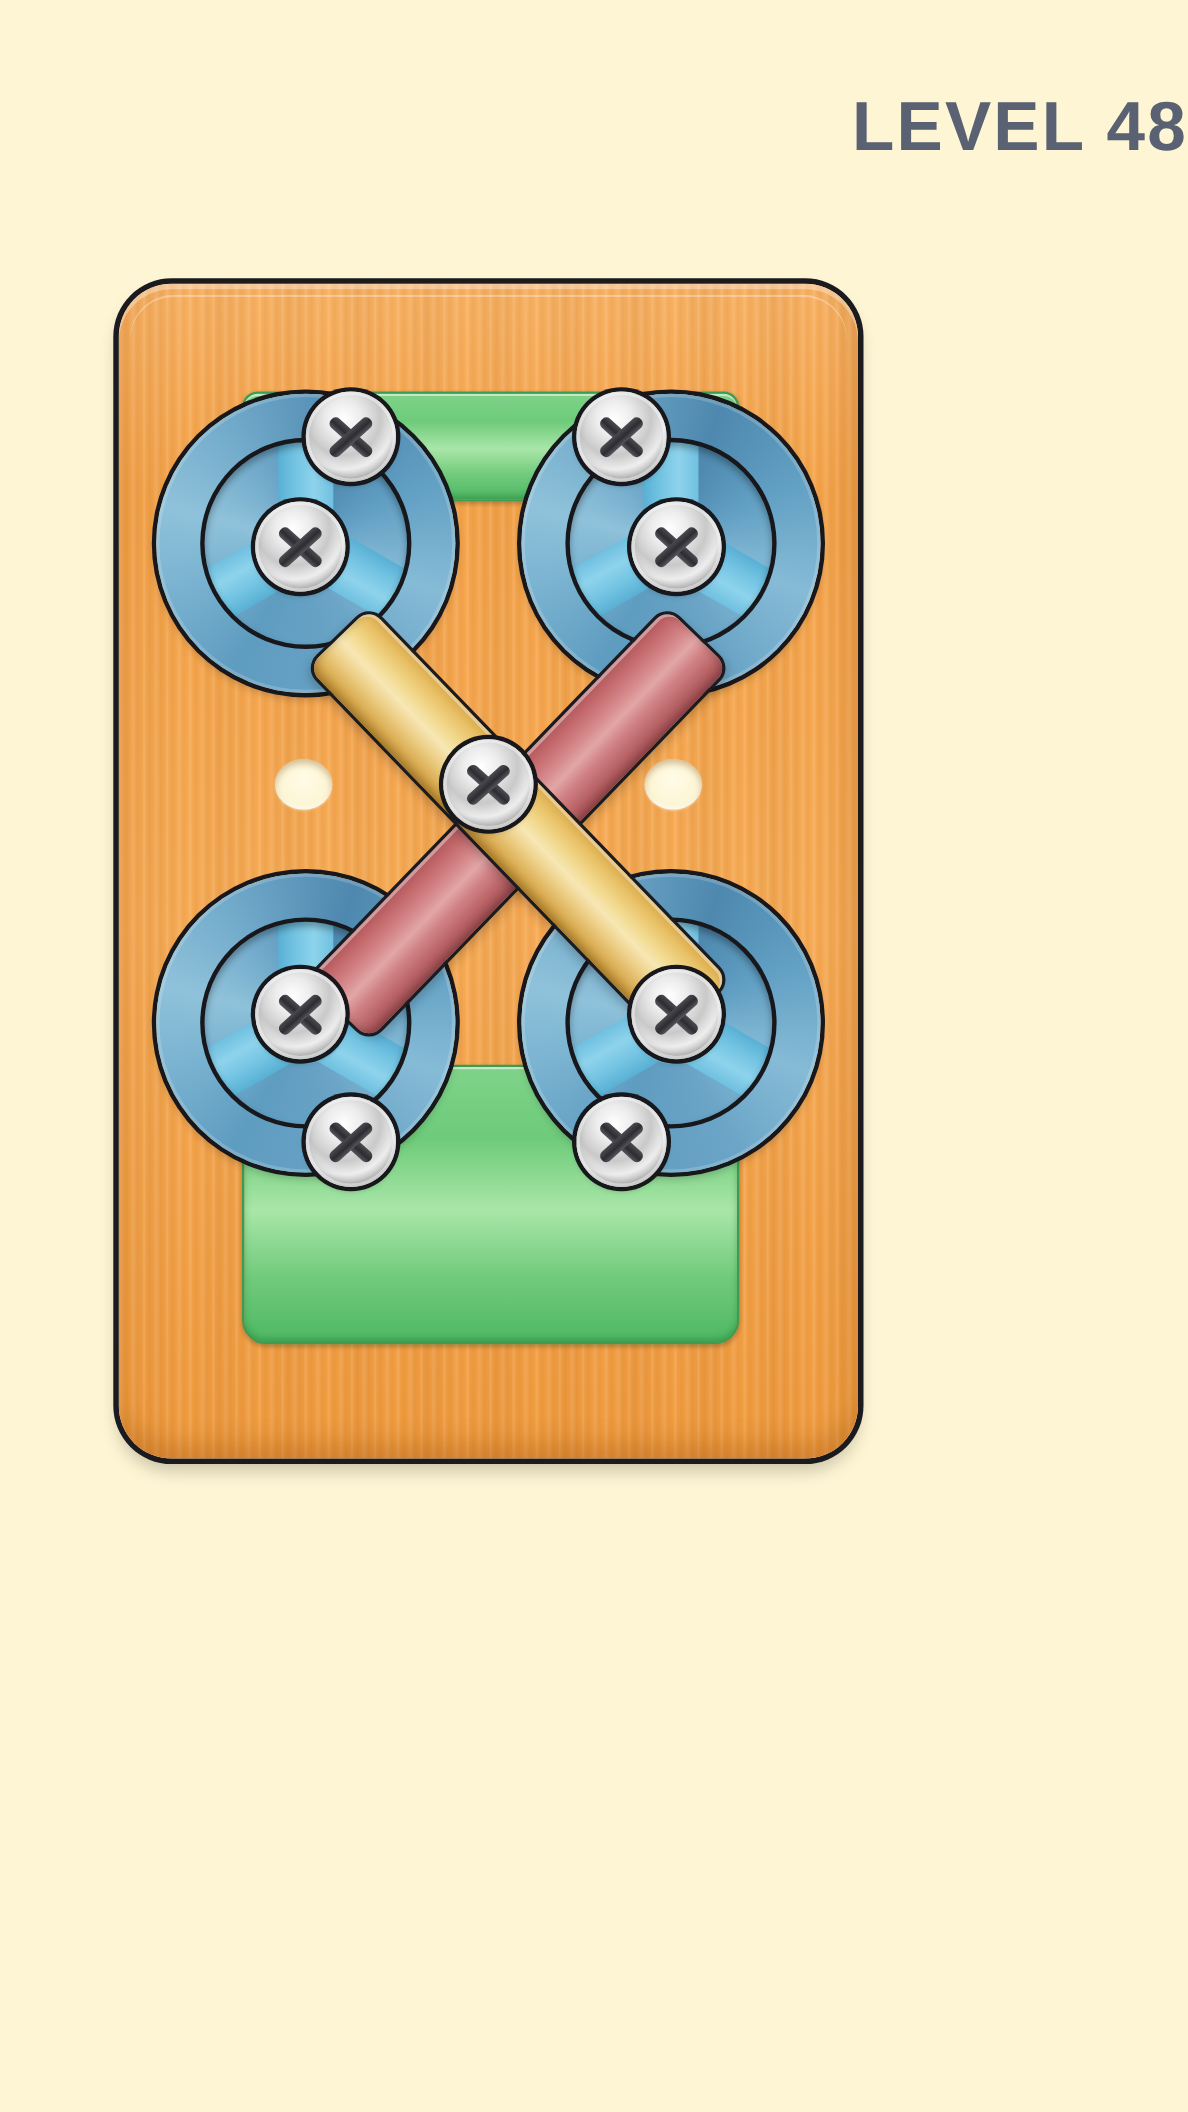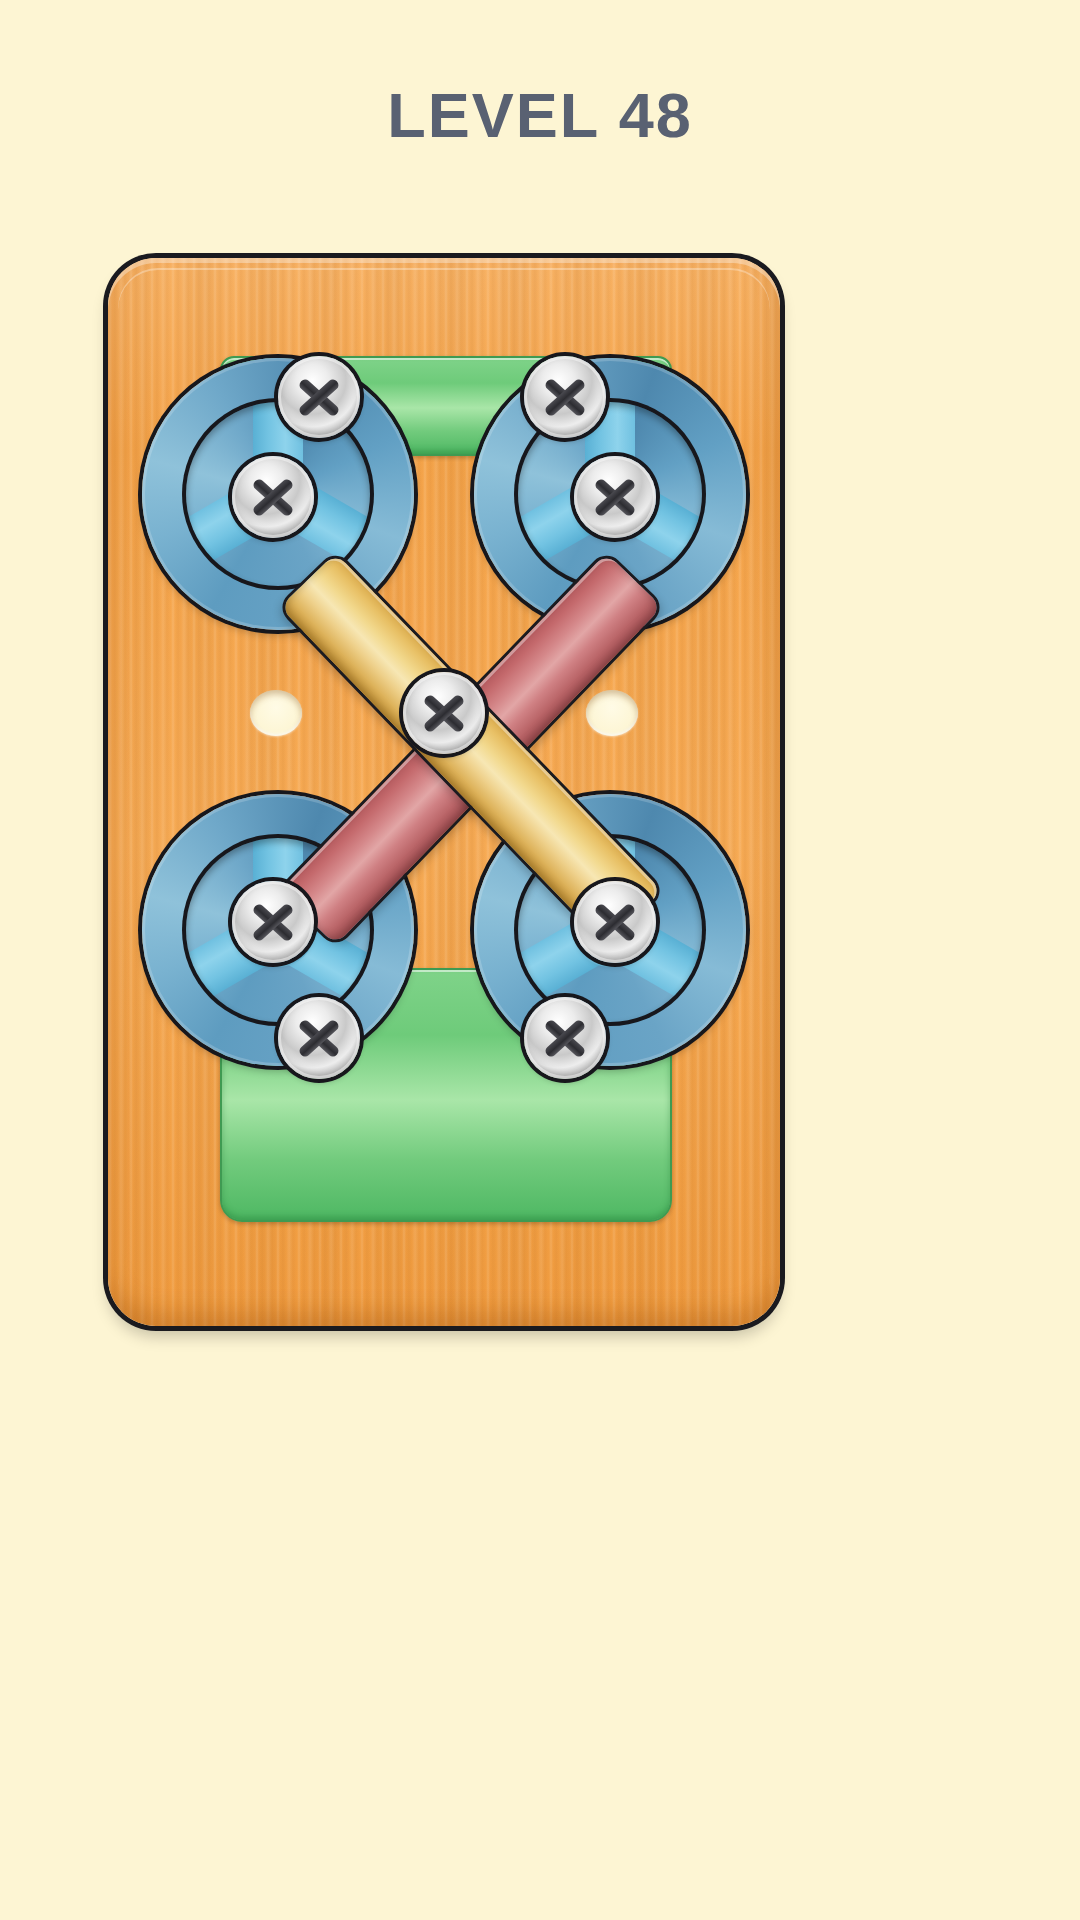--- a/index.html
+++ b/index.html
@@ -9,21 +9,21 @@
     background:#fdf5d3;
     font-family:"Liberation Sans",sans-serif;
     overflow:hidden;
     position:relative;
   }
   #stage{position:absolute;inset:0;}
 
   
   #title-bar{
     position:absolute;top:0;left:0;width:1080px;height:230px;
-    display:flex;align-items:center;justify-content:center;
+    display:flex;align-items:center;justify-content:flex-end;
   }
   #level-title{
     font-size:63px;
     font-weight:700;
     letter-spacing:2px;
     color:#596172;
     font-family:"Liberation Sans",sans-serif;
   }
 
   

